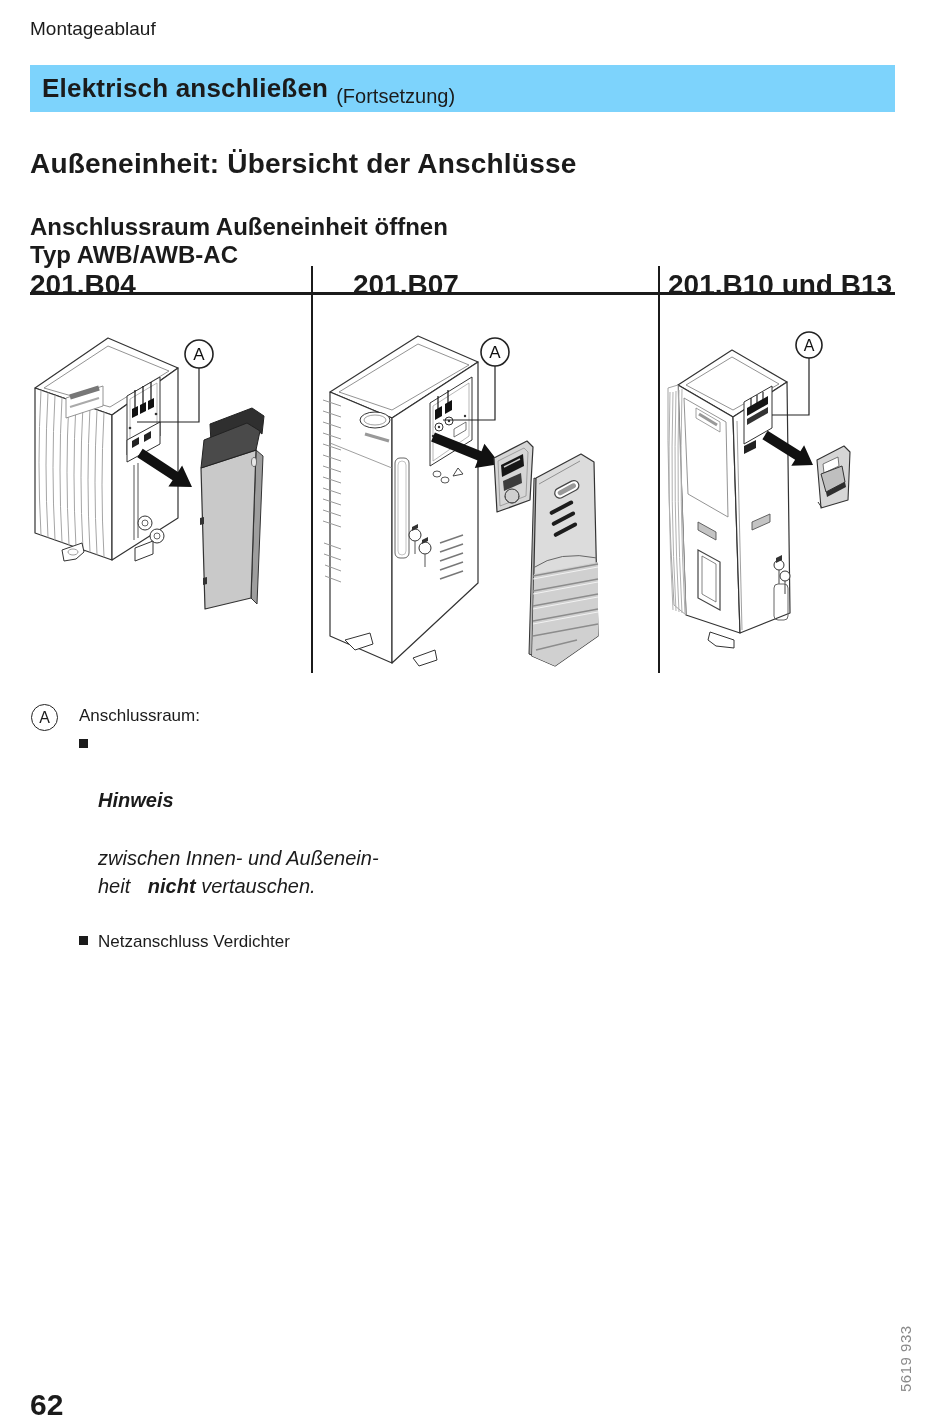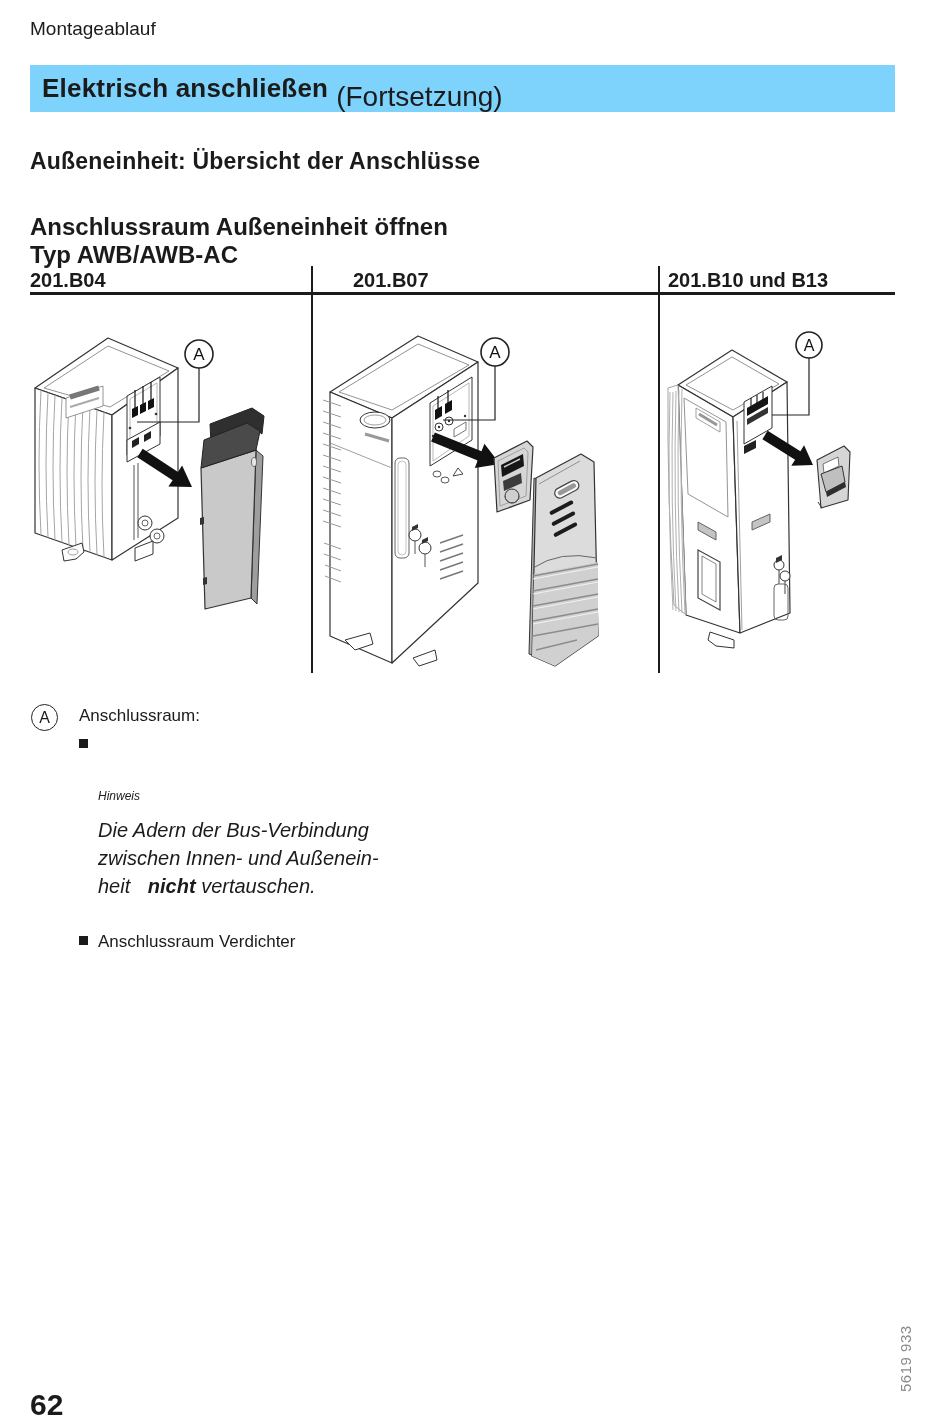--- a/index.html
+++ b/index.html
@@ -7,34 +7,34 @@
     width:950px;height:1417px;position:relative;background:#ffffff;
     font-family:"Liberation Sans","DejaVu Sans",sans-serif;color:#1b1b1b;
     overflow:hidden;
   }
   .abs{position:absolute;}
   .banner{
     left:30px;top:65px;width:865px;height:47px;background:#7dd3fc;
     display:flex;align-items:center;padding-left:12px;box-sizing:border-box;
   }
   .banner-title{font-size:26px;font-weight:bold;letter-spacing:.2px;}
-  .banner-suffix{font-size:28px;font-weight:normal;margin-left:8px;margin-top:16px;}
+  .banner-suffix{font-size:20px;font-weight:normal;margin-left:8px;margin-top:16px;}
   .breadcrumb{left:30px;top:18px;font-size:19px;}
-  .h1{left:30px;top:148px;font-size:23px;font-weight:bold;letter-spacing:.2px;}
+  .h1{left:30px;top:148px;font-size:28px;font-weight:bold;letter-spacing:.2px;}
   .h2{left:30px;font-size:24px;font-weight:bold;}
-  .colhead{top:269px;font-size:20px;font-weight:bold;}
+  .colhead{top:269px;font-size:28px;font-weight:bold;}
   .rule{left:30px;top:292px;width:865px;height:2.5px;background:#1b1b1b;}
   .vdiv{top:266px;width:1.5px;height:407px;background:#1b1b1b;}
   .legend-a{
     left:31px;top:704px;width:27px;height:27px;border:1.7px solid #222;border-radius:50%;
     display:flex;align-items:center;justify-content:center;font-size:16px;box-sizing:border-box;
   }
   .body-txt{font-size:17px;}
   .sq{display:inline-block;width:9px;height:9px;background:#1b1b1b;margin-right:10px;vertical-align:2px;}
-  .note-title{font-size:12px;font-weight:normal;font-style:italic;}
+  .note-title{font-size:20px;font-weight:bold;font-style:italic;}
   .note-body{font-size:20px;font-style:italic;line-height:28px;}
   .note-body b{font-style:italic;margin-left:12px;}
   .pagenum{left:30px;top:1388px;font-size:30px;font-weight:bold;}
   .docnum{
     left:897px;top:1392px;transform:rotate(-90deg);transform-origin:0 0;
     white-space:nowrap;font-size:15px;color:#8a8a8a;letter-spacing:.5px;
   }
   svg{display:block;}
 </style>
 </head>
@@ -313,23 +313,23 @@
 
 <div class="abs legend-a">A</div>
 <div class="abs body-txt" style="left:79px;top:706px;">Anschlussraum:</div>
 
 <div class="abs body-txt" style="left:79px;top:735px;">
   <span class="sq"></span>
 </div>
 
 <div class="abs note-title" style="left:98px;top:789px;">Hinweis</div>
 <div class="abs note-body" style="left:98px;top:816px;">
-  <span>Die Adern der Bus-Verbindung</span><br>
+  <br>
   <span>zwischen Innen- und Außenein-</span><br>
   <span>heit </span><b>nicht</b><span> vertauschen.</span>
 </div>
 
 <div class="abs body-txt" style="left:79px;top:932px;">
-  <span class="sq"></span><span>Anschlussraum Verdichter</span>
+  <span class="sq"></span><span>Netzanschluss Verdichter</span>
 </div>
 
 <div class="abs pagenum">62</div>
 <div class="abs docnum">5619 933</div>
 
 </body></html>

